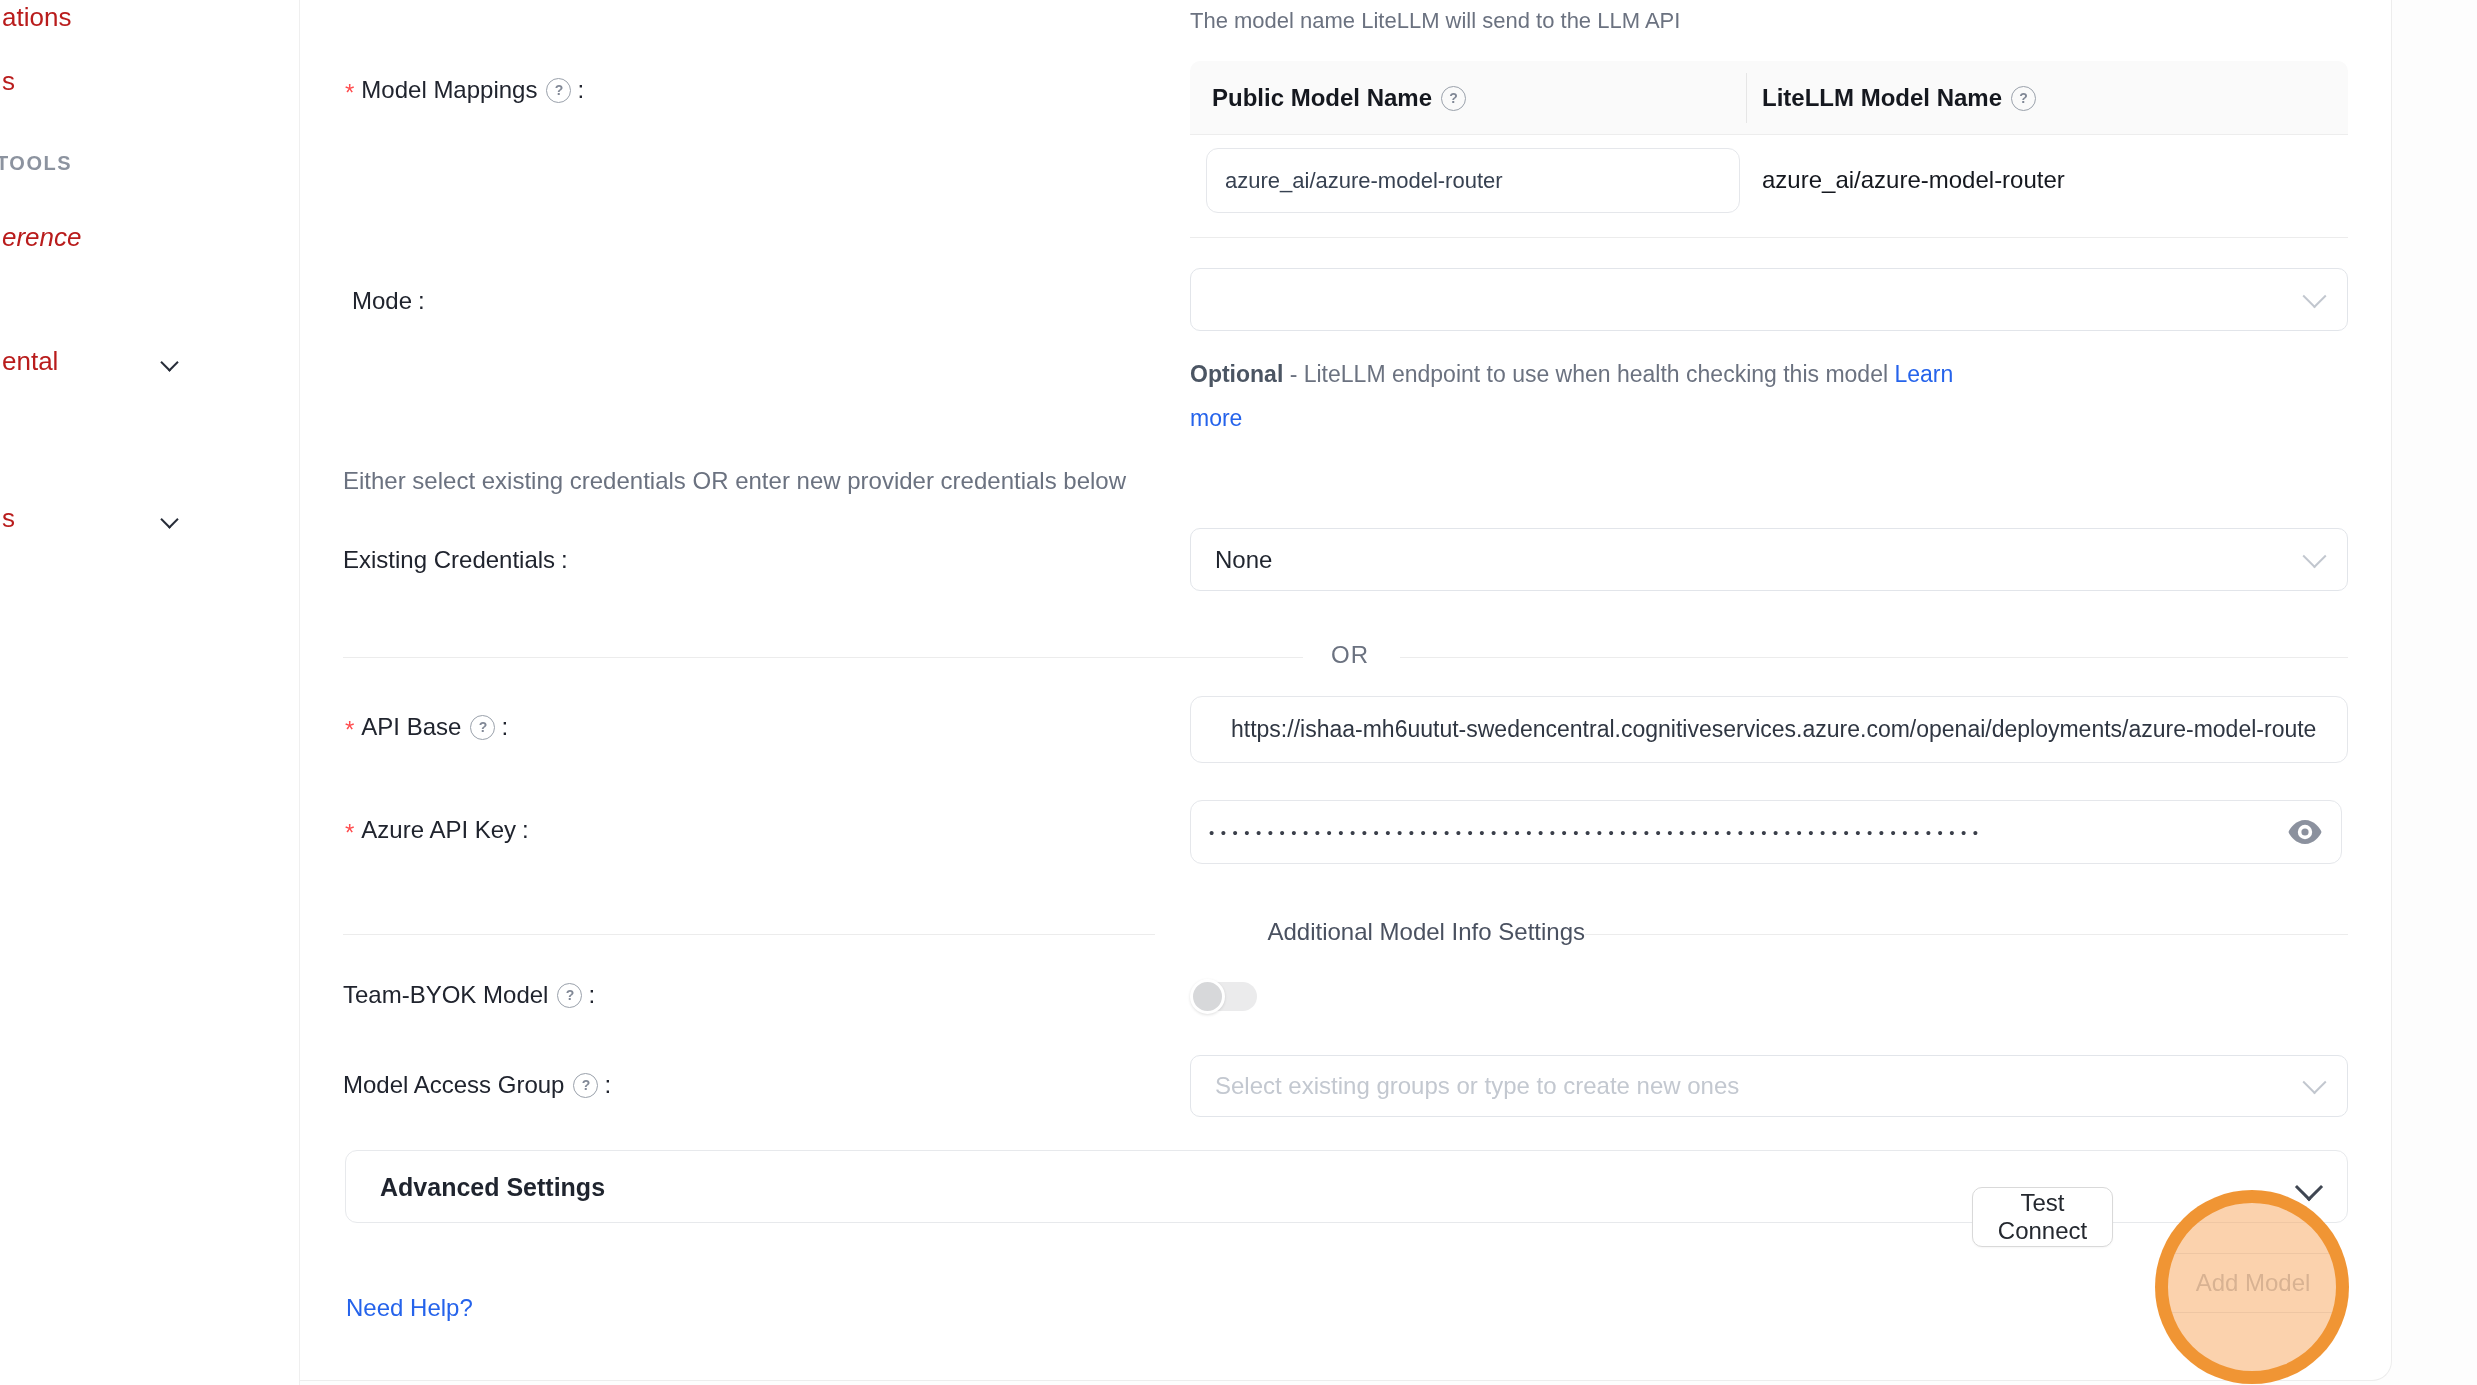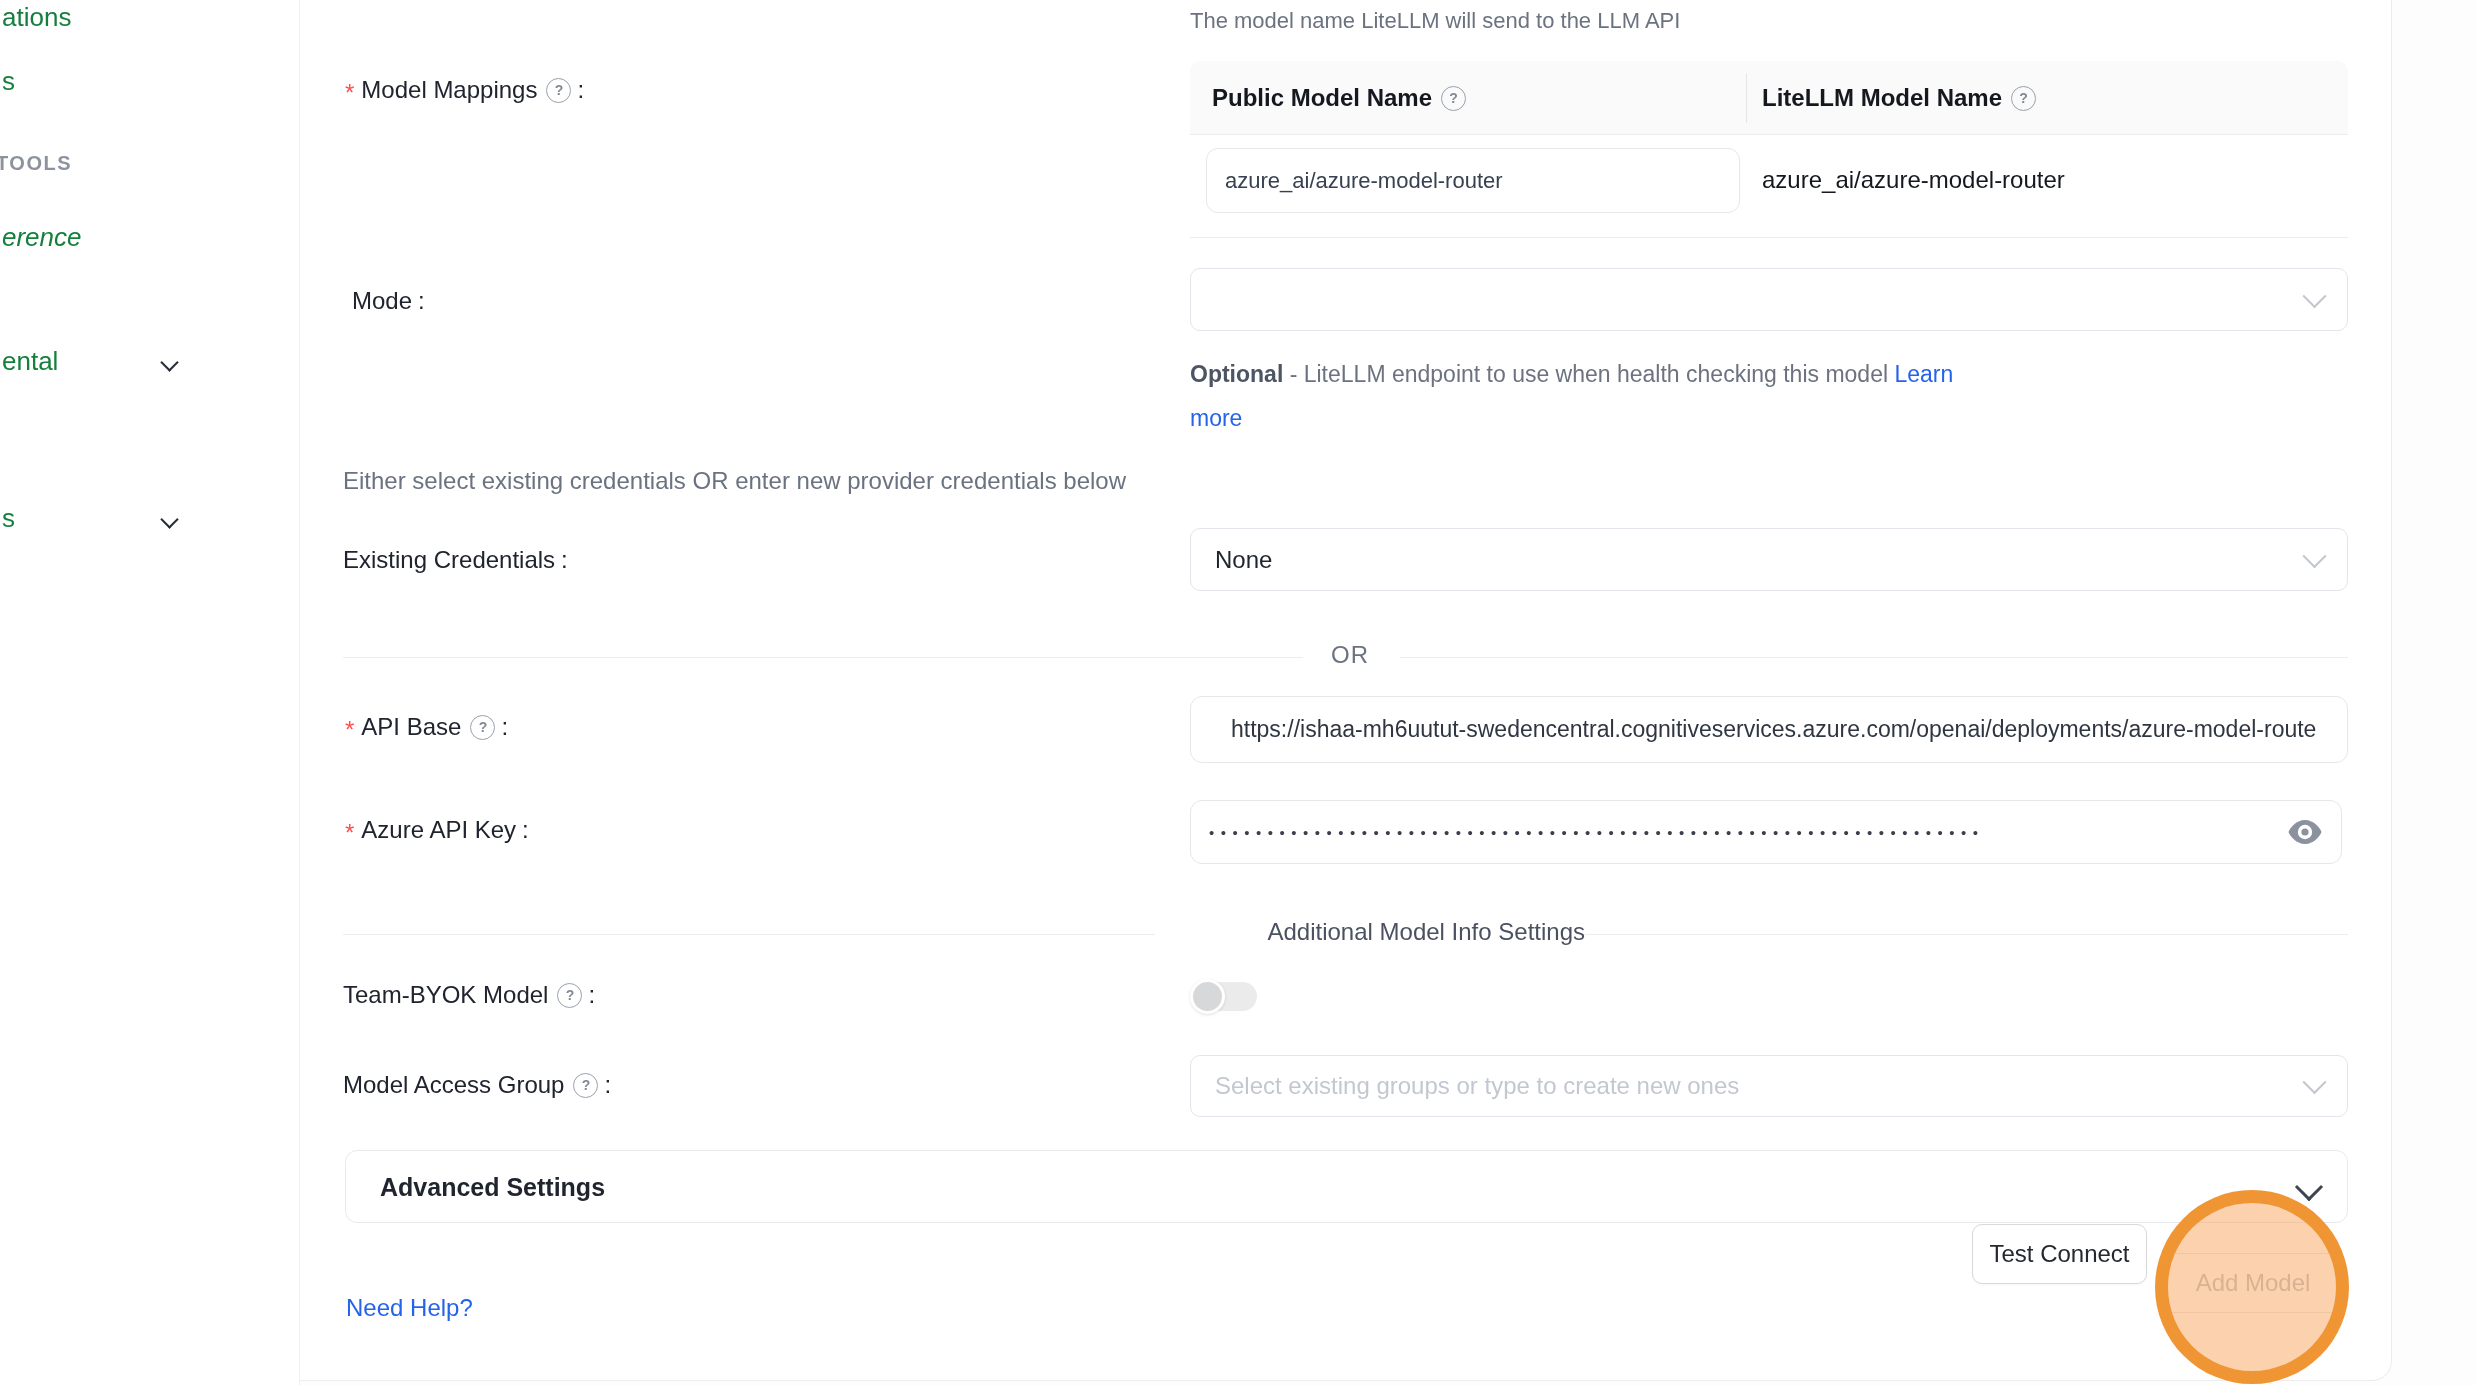--- a/index.html
+++ b/index.html
@@ -4,21 +4,21 @@
 <style>
   html,body{margin:0;padding:0;background:#fdfdfd;}
   #page{
     position:relative;width:2477px;height:1385px;overflow:hidden;
     font-family:"Liberation Sans","DejaVu Sans",sans-serif;
     color:#1f2329;background:#fdfdfd;
   }
   .abs{position:absolute;box-sizing:border-box;}
   
   #sidebar{left:0;top:0;width:300px;height:1385px;background:#ffffff;border-right:1px solid #efefef;}
-  .side-item{position:absolute;left:2px;font-size:26px;font-weight:500;color:#15803d;white-space:nowrap;display:flex;align-items:center;cursor:pointer;}
+  .side-item{position:absolute;left:2px;font-size:26px;font-weight:500;color:#b91c1c;white-space:nowrap;display:flex;align-items:center;cursor:pointer;}
   .side-section{position:absolute;left:-4px;font-size:20px;font-weight:700;letter-spacing:1.5px;color:#8c939f;white-space:nowrap;}
   .side-chev{position:absolute;width:16px;height:16px;}
   .side-chev:before{content:"";position:absolute;left:1px;top:2px;width:11px;height:11px;border-right:2.6px solid #262c38;border-bottom:2.6px solid #262c38;transform:rotate(45deg);}
   
   #main-card{left:300px;top:0;width:2092px;height:1381px;background:#ffffff;border-right:1px solid #ededed;border-bottom:1px solid #ededed;border-radius:0 0 20px 0;}
   
   .lbl{display:flex;align-items:center;font-size:24px;color:#20242e;white-space:nowrap;}
   .req{color:#ff4d4f;margin-right:7px;font-size:24px;line-height:1;transform:translateY(3px);}
   .help{width:23px;height:23px;min-width:23px;border:1.7px solid #9aa1ab;border-radius:50%;display:inline-flex;align-items:center;justify-content:center;font-size:14px;font-weight:700;color:#818896;margin-left:9px;cursor:pointer;}
   .colon{margin-left:6px;color:#20242e;}
@@ -171,18 +171,18 @@
     <span style="color:#c3c8d0;">Select existing groups or type to create new ones</span>
     <span class="sel-chev"></span>
   </div>
 
   <div id="advanced-box" class="abs" style="left:345px;top:1150px;width:2003px;height:73px;padding-left:28px;">
     <div style="position:absolute;left:34px;top:22px;font-size:25px;font-weight:700;color:#1f242e;">Advanced Settings</div>
     <span class="adv-chev"></span>
   </div>
 
   <a class="abs link" style="left:346px;top:1294px;font-size:24px;">Need Help?</a>
-  <button id="btn-test" class="abs btn" style="left:1972px;top:1224px;width:175px;height:60px;">Test Connect</button>
+  <button id="btn-test" class="abs btn" style="left:1972px;top:1187px;width:141px;height:60px;">Test Connect</button>
   <button id="btn-add" class="abs btn" style="left:2163px;top:1253px;width:180px;height:60px;">Add Model</button>
 
   <div id="highlight-circle" class="abs"></div>
 
 </div>
 
 </body></html>

